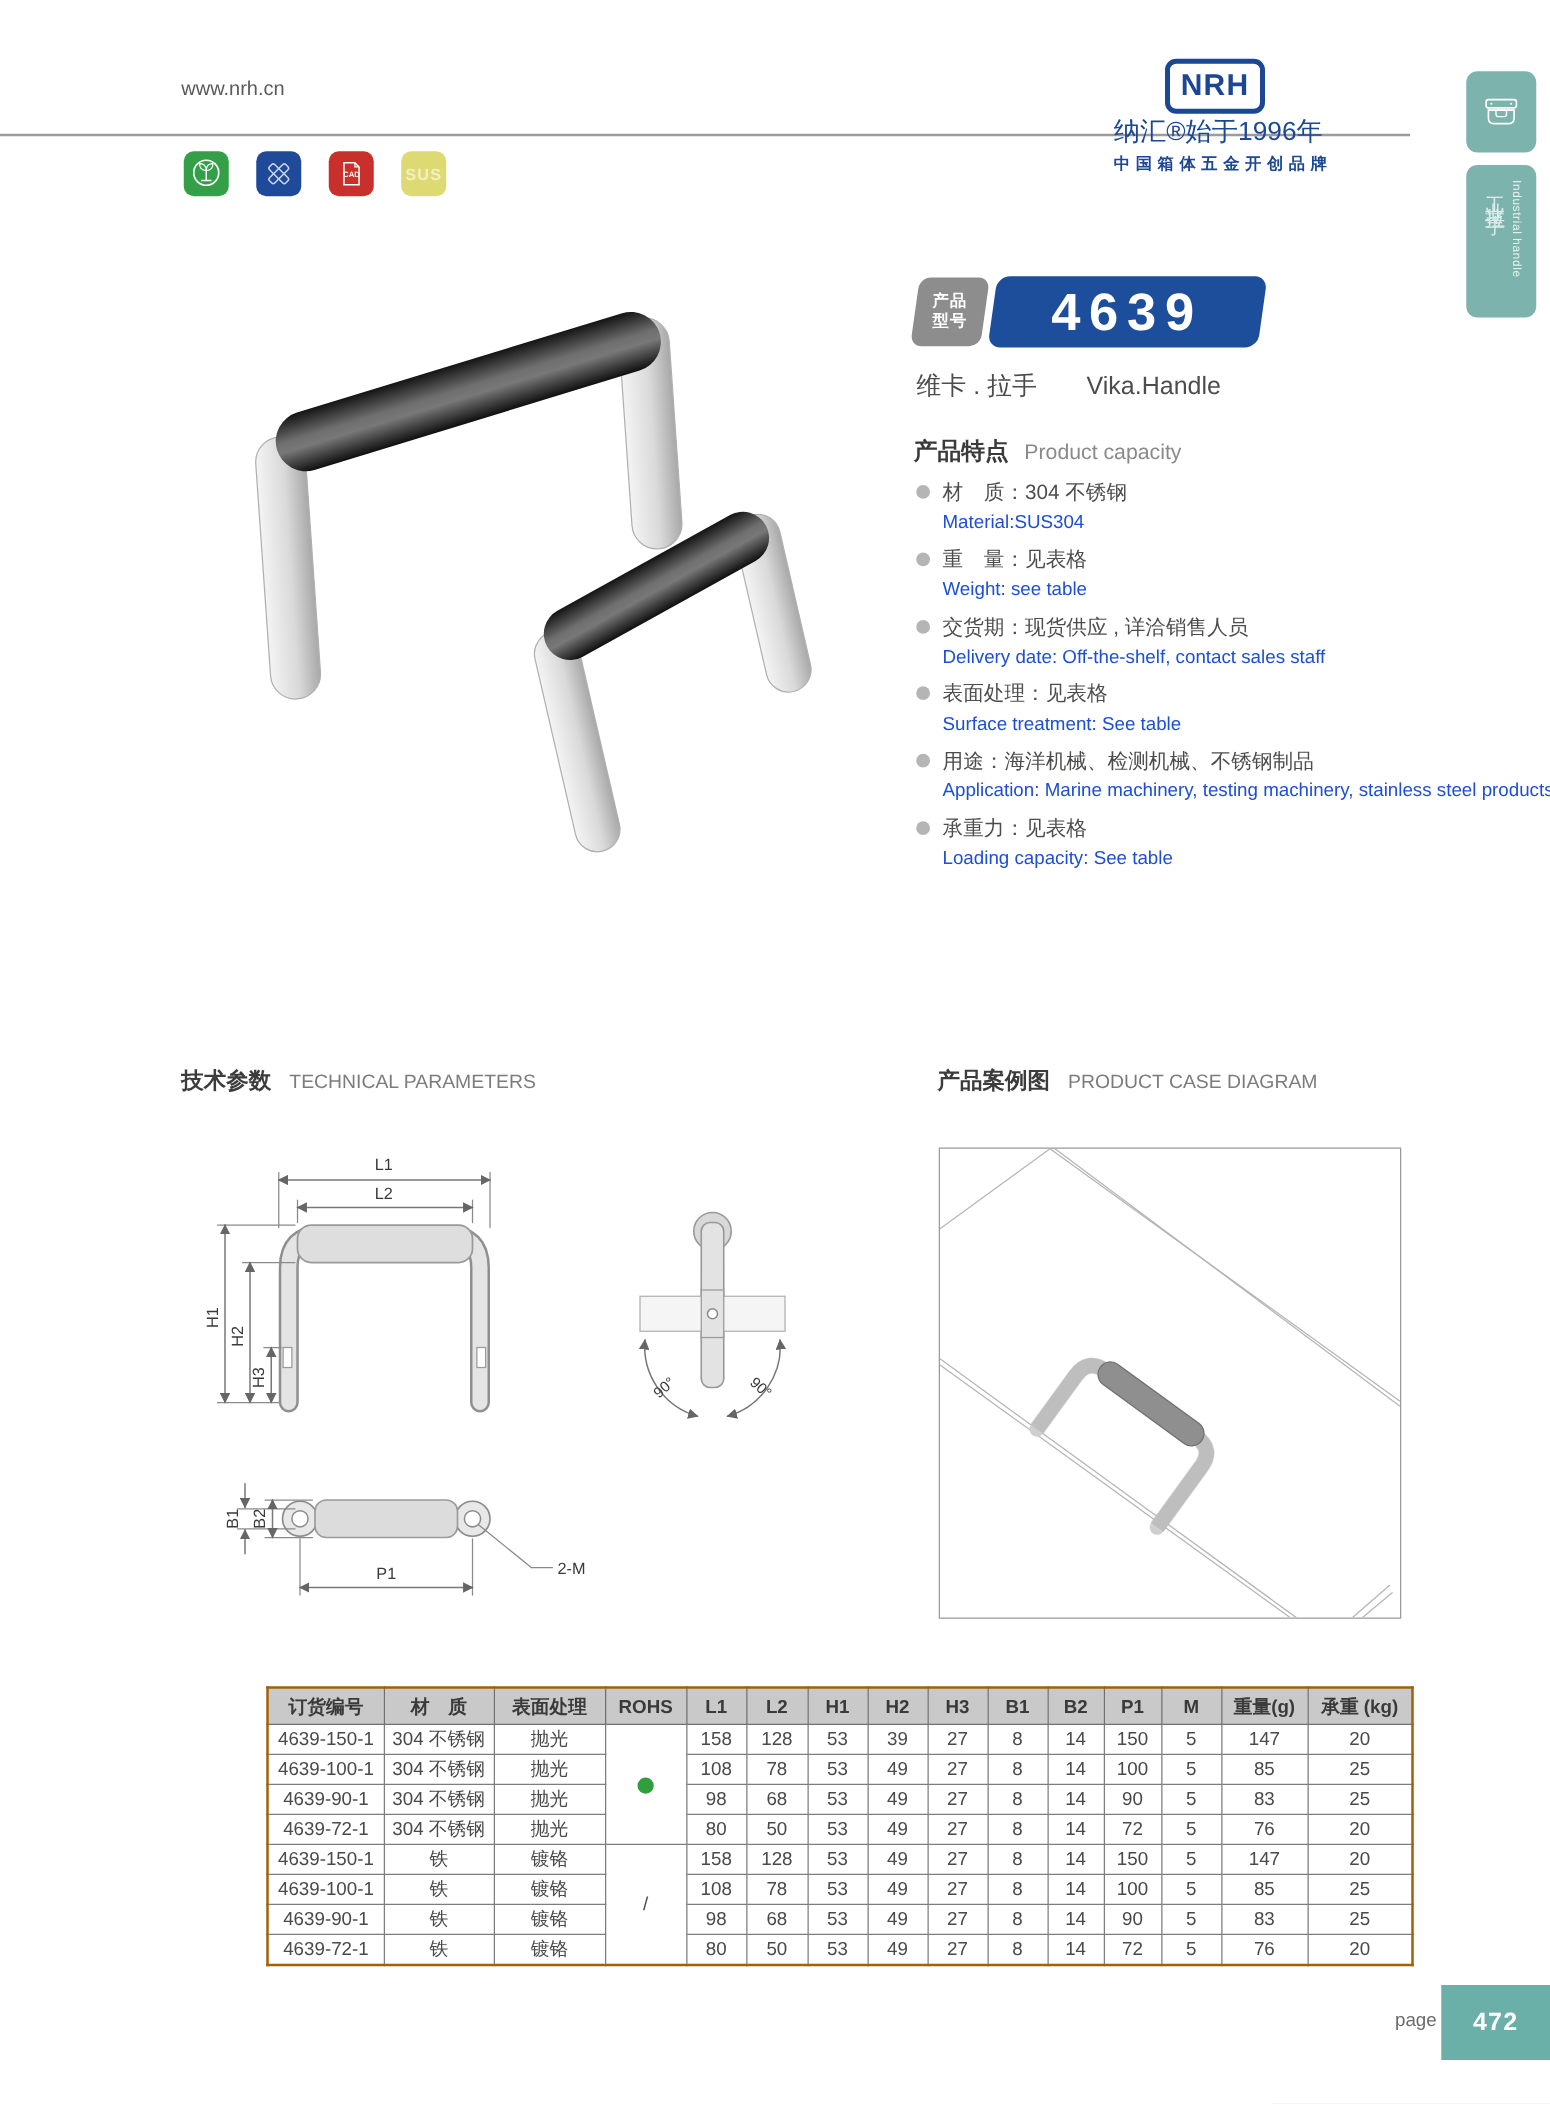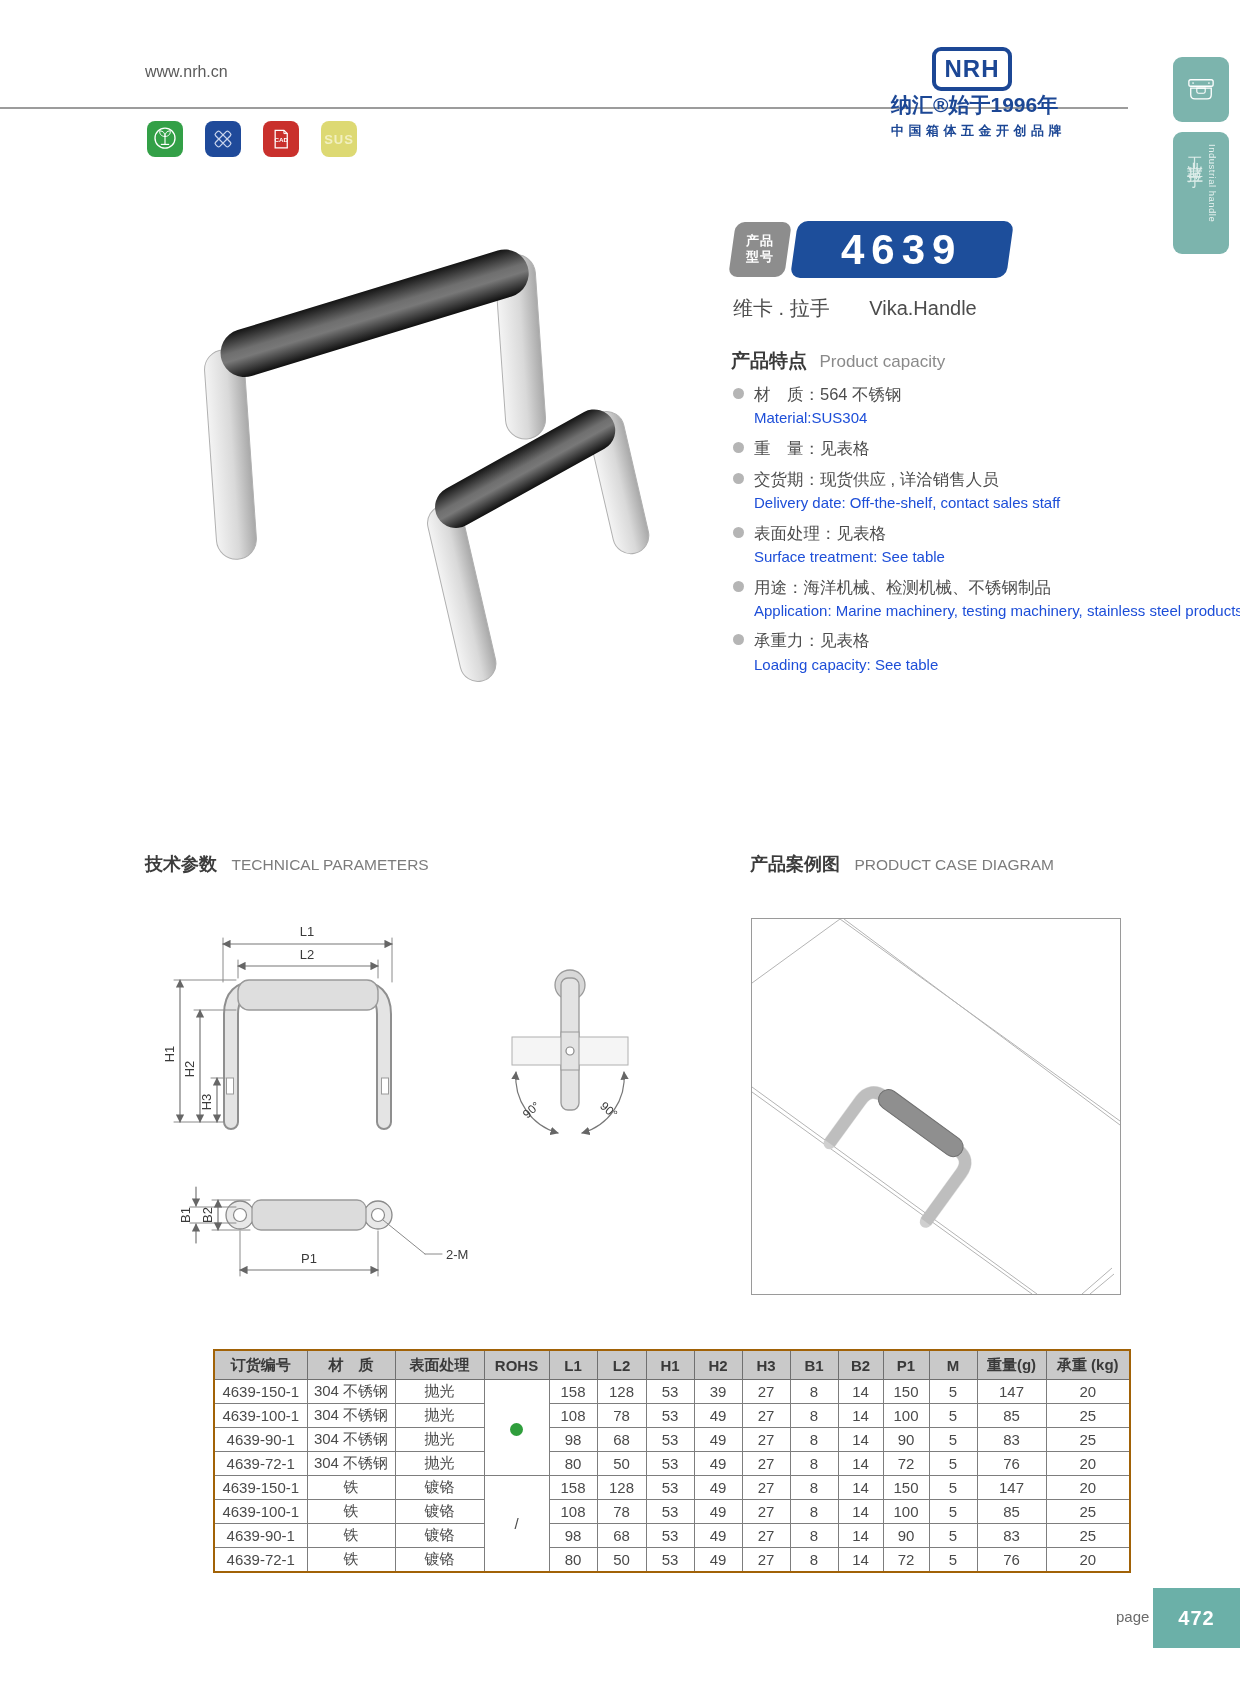--- a/index.html
+++ b/index.html
@@ -14,21 +14,21 @@
   .badge{width:36px;height:36px;border-radius:8px;display:flex;align-items:center;justify-content:center;}
   .badge-eco{background:#33a047;}
   .badge-tools{background:#1f4a9a;}
   .badge-cad{background:#c9302c;}
   .badge-sus{background:#ddd973;color:#f2f0c0;font-weight:bold;font-size:13px;letter-spacing:1px;}
 
   .logo-wrap{left:878px;top:47px;display:flex;align-items:center;flex-direction:column;}
   .logo-box{width:72px;height:36px;border:4px solid #1c4795;border-radius:9px;color:#1c4795;
             font-size:24px;font-weight:bold;display:flex;align-items:center;justify-content:center;letter-spacing:1px;}
   .brand{margin-left:13px;color:#1c4795;}
-  .brand-l1{font-size:21px;font-weight:bold;}
+  .brand-l1{font-size:21px;font-weight:normal;}
   .brand-l2{font-size:13px;font-weight:bold;letter-spacing:4.5px;margin-top:3px;}
 
   
   .side-tab{background:#7cb4ad;border-radius:9px;}
   .tab-case{left:1173px;top:57px;width:56px;height:65px;display:flex;align-items:center;justify-content:center;}
   .tab-cat{left:1173px;top:132px;width:56px;height:122px;display:flex;justify-content:center;gap:2px;padding-top:12px;box-sizing:border-box;}
   .cat-zh{writing-mode:vertical-rl;font-size:16px;letter-spacing:5px;color:#dcece9;}
   .cat-en{writing-mode:vertical-rl;font-size:9.5px;color:#e7f2f0;letter-spacing:0.5px;}
 
   
@@ -174,26 +174,27 @@
     <span class="en">Vika.Handle</span>
   </div>
 
   <div class="abs features-hd">
     <span class="zh">产品特点</span>
     <span class="en">Product capacity</span>
   </div>
   <div class="abs feature-list">
       <div class="feature-item">
         <span class="feature-bullet"></span>
-        <div class="f-zh">材　质：564 不锈钢</div>
+        <div class="f-zh">材　质：304 不锈钢</div>
         <div class="f-en">Material:SUS304</div>
       </div>
       <div class="feature-item">
         <span class="feature-bullet"></span>
         <div class="f-zh">重　量：见表格</div>
+        <div class="f-en">Weight: see table</div>
       </div>
       <div class="feature-item">
         <span class="feature-bullet"></span>
         <div class="f-zh">交货期：现货供应 , 详洽销售人员</div>
         <div class="f-en">Delivery date: Off-the-shelf, contact sales staff</div>
       </div>
       <div class="feature-item">
         <span class="feature-bullet"></span>
         <div class="f-zh">表面处理：见表格</div>
         <div class="f-en">Surface treatment: See table</div>

